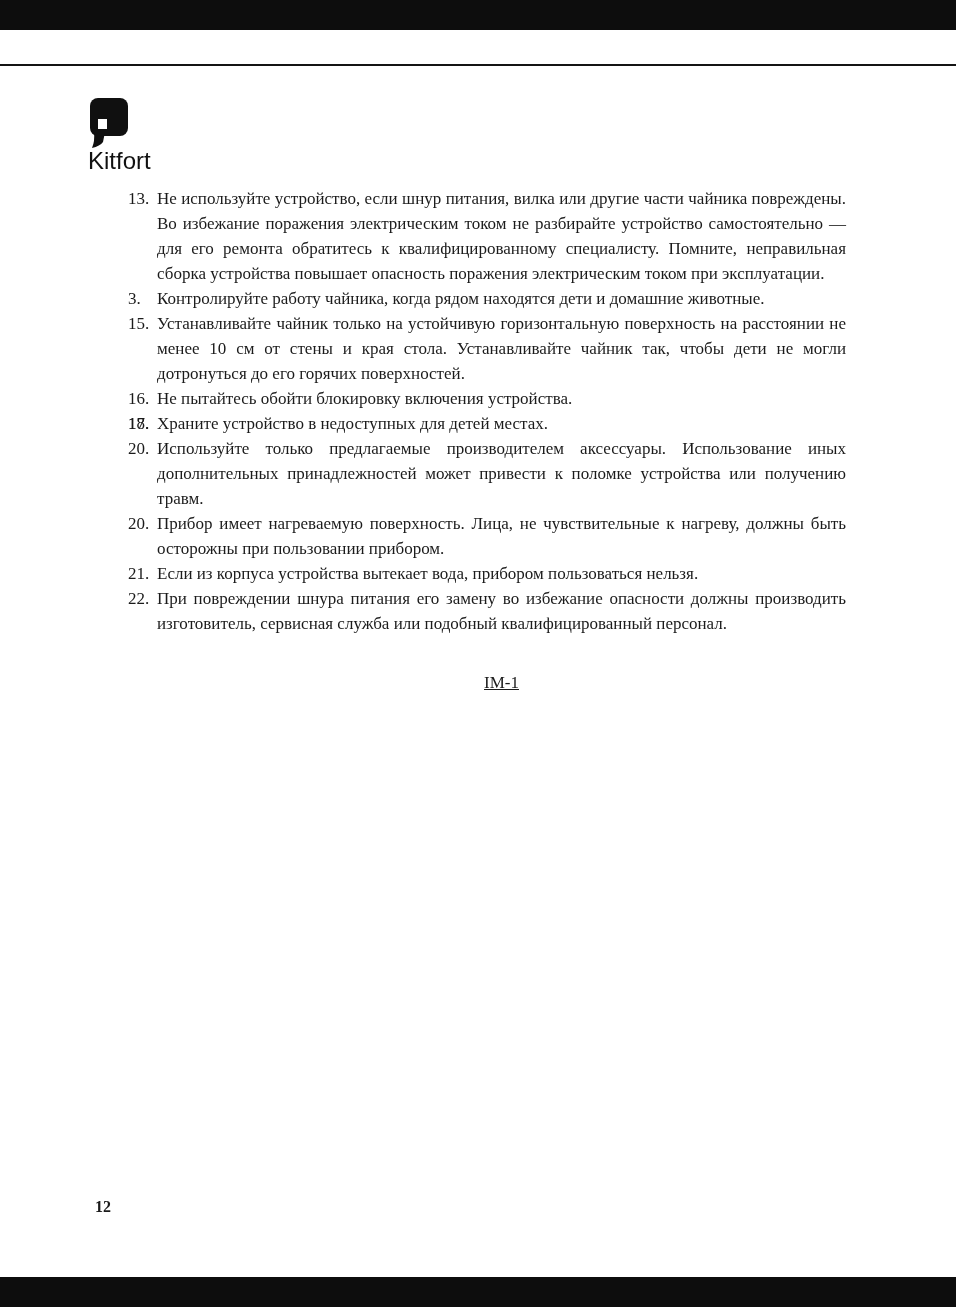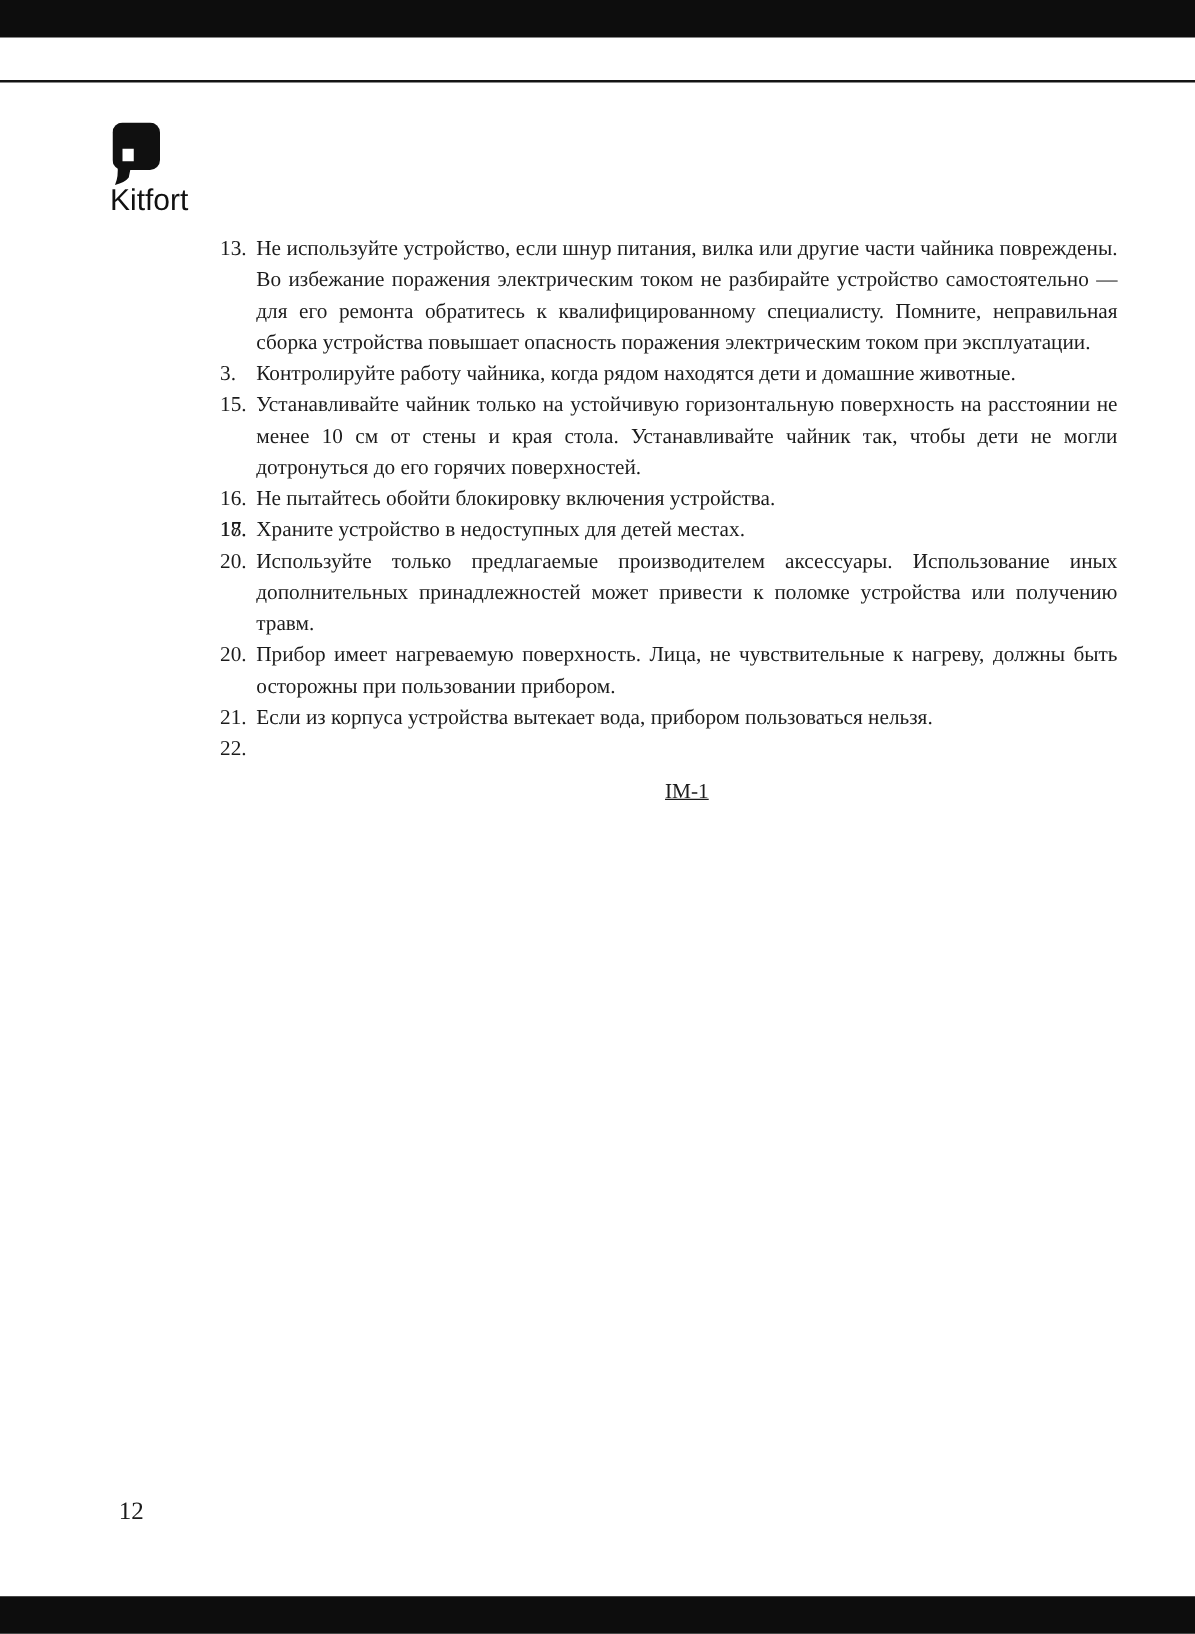--- a/index.html
+++ b/index.html
@@ -56,21 +56,20 @@
   }
 
   
   .content {
     position: absolute;
     left: 128px;
     top: 186px;
     width: 718px;
     font-size: 17px;
     line-height: 25px;
-    margin-left: 48px;
   }
   .li {
     position: relative;
     padding-left: 29px;
     text-align: justify;
   }
   .li .num {
     position: absolute;
     left: 0;
     top: 0;
@@ -80,23 +79,24 @@
     margin-top: 34px;
     padding-left: 29px;
     text-align: center;
     text-decoration: underline;
   }
 
   .page-number {
     position: absolute;
     left: 95px;
     top: 1199px;
-    font-size: 20px;
+    font-size: 16px;
     line-height: 1;
     color: #1b1b1b;
+    font-weight: bold;
   }
 </style>
 </head>
 <body>
 
 <div class="edge-bar top"></div>
 <div class="header-rule"></div>
 
 <div class="brand">
   <svg class="mark" width="38" height="50" viewBox="0 0 38 50" aria-hidden="true">
@@ -148,20 +148,21 @@
     <span class="txt">Прибор имеет нагреваемую поверхность. Лица, не чувствительные к нагреву, должны быть осторожны при пользовании прибором.</span>
   </div>
 
   <div class="li">
     <span class="num">21.</span>
     <span class="txt">Если из корпуса устройства вытекает вода, прибором пользоваться нельзя.</span>
   </div>
 
   <div class="li">
     <span class="num">22.</span>
+    <span class="txt">При повреждении шнура питания его замену во избежание опасности должны производить изготовитель, сервисная служба или подобный квалифицированный персонал.</span>
   </div>
 
   <div class="model-code">IM-1</div>
 </div>
 
 <div class="page-number">12</div>
 
 <div class="edge-bar bottom"></div>
 
 </body></html>

